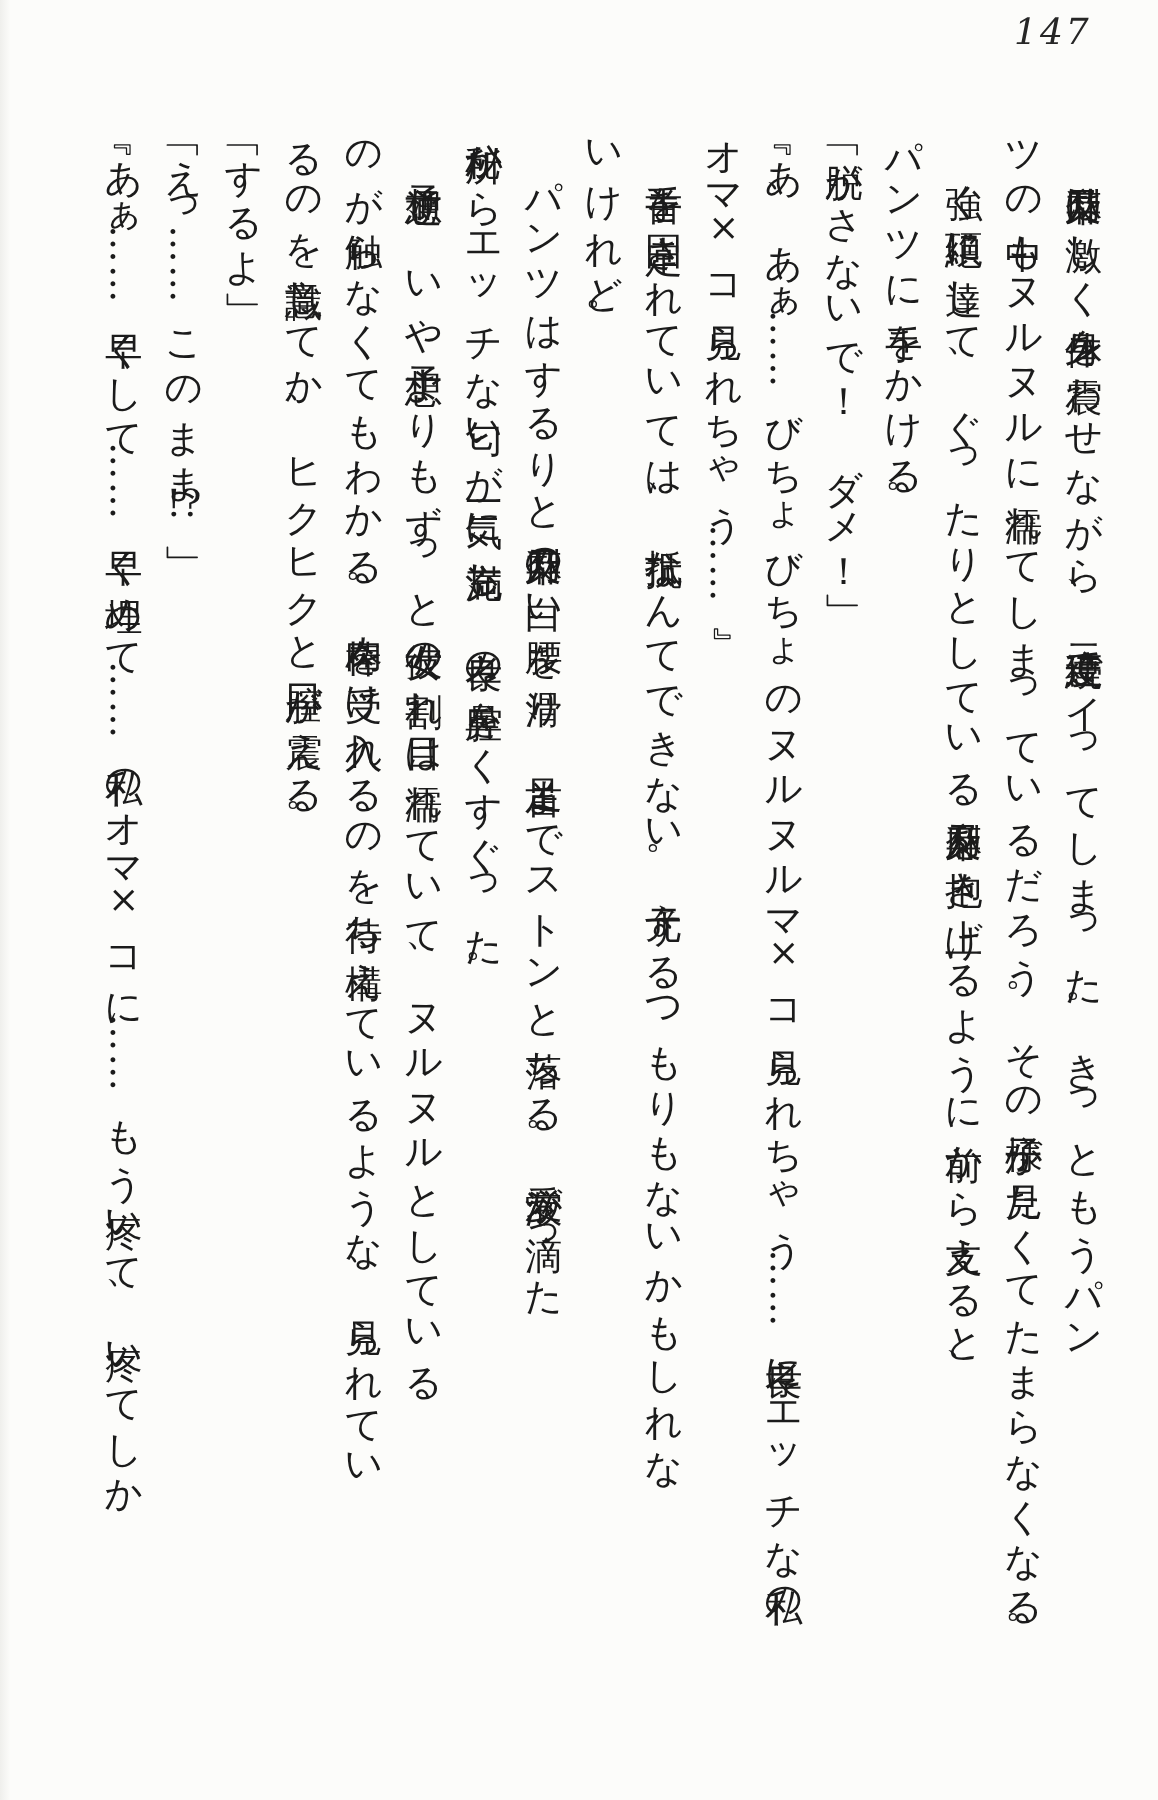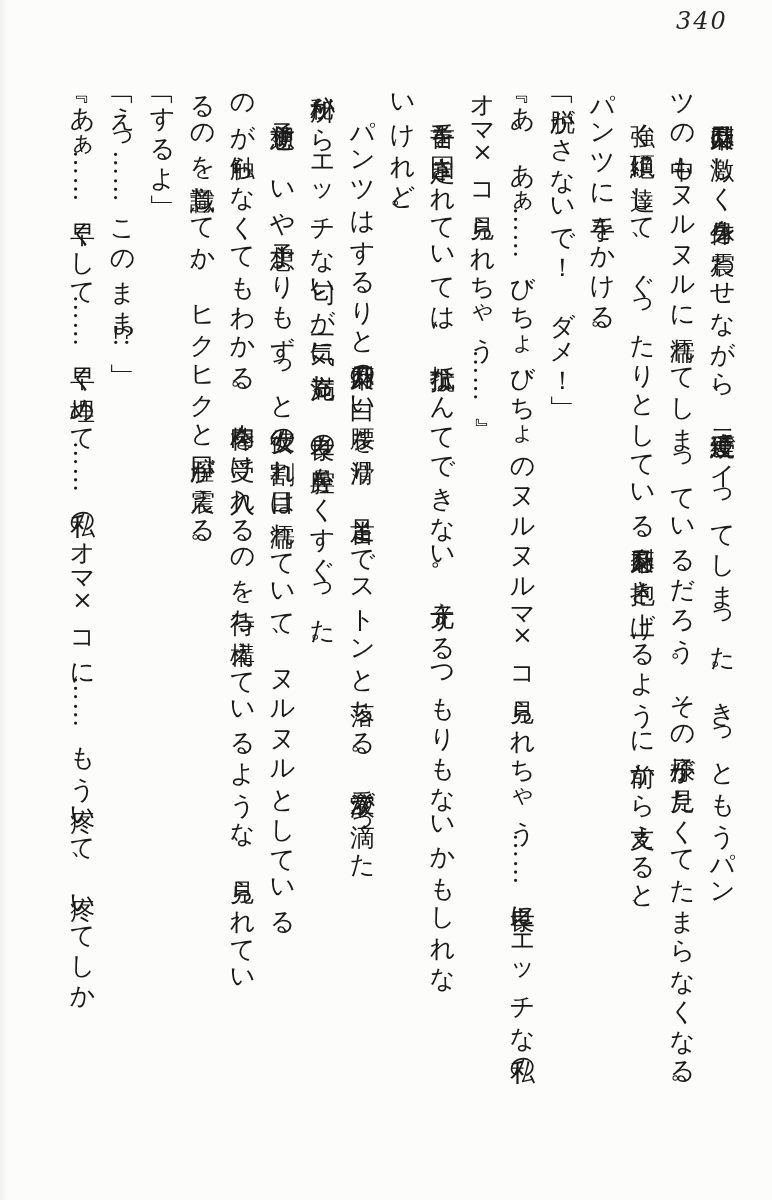--- a/index.html
+++ b/index.html
@@ -49,21 +49,21 @@
   }
   .tcy {
     text-combine-upright: all; 
     letter-spacing: 0;
   }
 </style>
 </head>
 <body>
 
 <div class="page">
-  <div class="page-number">340</div>
+  <div class="page-number">147</div>
 
   <div class="text-block">
       <div class="line">　麻梨乃は激しく身体を震わせながら、二度連続でイってしまった。きっともうパン</div>
       <div class="line">ツの中もヌルヌルに濡れてしまっているだろう。その様子が見たくてたまらなくなる。</div>
       <div class="line">　強く絶頂に達して、ぐったりとしている麻梨乃を抱き上げるように前から支えると、</div>
       <div class="line">パンツに手をかける。</div>
       <div class="line q">「脱がさないで！　ダメ！」</div>
       <div class="line q">『あ、あぁ……びちょびちょのヌルヌルマ×コ見られちゃう……良孝にエッチな私の</div>
       <div class="line">オマ×コ見られちゃう……』</div>
       <div class="line">　手首を固定されていては、抵抗なんてできない。元々するつもりもないかもしれな</div>

